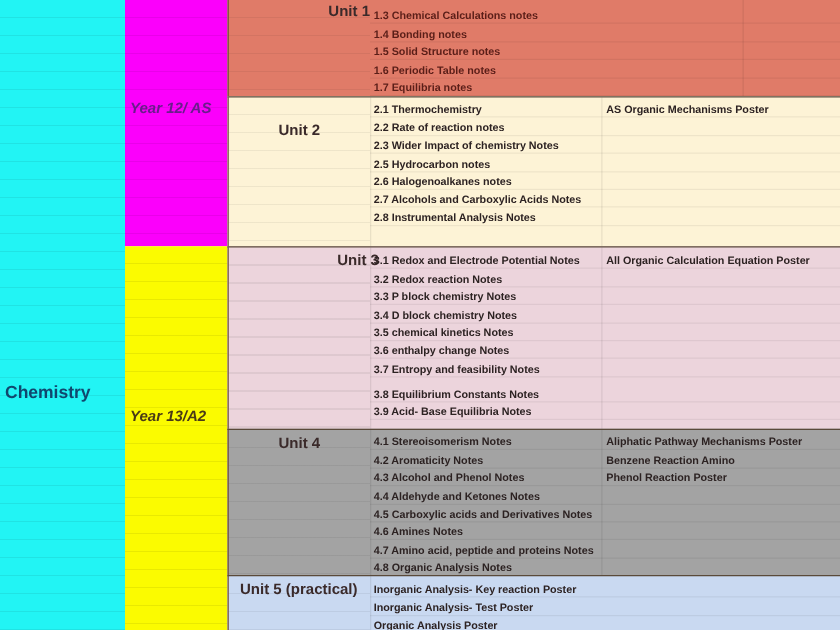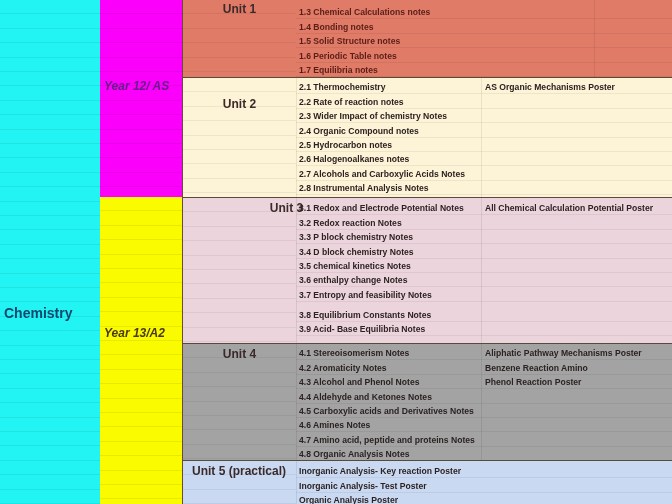--- a/index.html
+++ b/index.html
@@ -49,21 +49,21 @@
   <div class="hlines"></div>
   <div class="year-label" id="year-as-label">Year 12/ AS</div>
 </div>
 <div class="col" id="col-year-a2">
   <div class="hlines"></div>
   <div class="year-label" id="year-a2-label">Year 13/A2</div>
 </div>
 
 <div class="unit" id="unit1">
   <div class="unit-hlines"></div>
-  <div class="unit-title" style="top:2px;">Unit 1</div>
+  <div class="unit-title" style="top:2px;text-align:right;">Unit 1</div>
   <div class="rows" style="top:5px;">
     <div class="row">
         <span class="note">1.3 Chemical Calculations notes</span>
       </div>
     <div class="row">
         <span class="note">1.4 Bonding notes</span>
       </div>
     <div class="row">
         <span class="note">1.5 Solid Structure notes</span>
       </div>
@@ -85,23 +85,20 @@
         <span class="note">2.1 Thermochemistry</span>
         <span class="poster">AS Organic Mechanisms Poster</span>
       </div>
     <div class="row">
         <span class="note">2.2 Rate of reaction notes</span>
       </div>
     <div class="row">
         <span class="note">2.3 Wider Impact of chemistry Notes</span>
       </div>
     <div class="row">
-        <span class="note">2.4 Organic Compound notes</span>
-      </div>
-    <div class="row">
         <span class="note">2.5 Hydrocarbon notes</span>
       </div>
     <div class="row">
         <span class="note">2.6 Halogenoalkanes notes</span>
       </div>
     <div class="row">
         <span class="note">2.7 Alcohols and Carboxylic Acids Notes</span>
       </div>
     <div class="row">
         <span class="note">2.8 Instrumental Analysis Notes</span>
@@ -110,21 +107,21 @@
   <div class="vsep"></div>
   <div class="vsep2"></div>
 </div>
 
 <div class="unit top-border" id="unit3">
   <div class="unit-hlines"></div>
   <div class="unit-title" style="top:3px;margin-left:47px;">Unit 3</div>
   <div class="rows" style="top:3px;">
     <div class="row">
         <span class="note">3.1 Redox and Electrode Potential Notes</span>
-        <span class="poster">All Chemical Calculation Potential Poster</span>
+        <span class="poster">All Organic Calculation Equation Poster</span>
       </div>
     <div class="row">
         <span class="note">3.2 Redox reaction Notes</span>
       </div>
     <div class="row">
         <span class="note">3.3 P block chemistry Notes</span>
       </div>
     <div class="row">
         <span class="note">3.4 D block chemistry Notes</span>
       </div>

